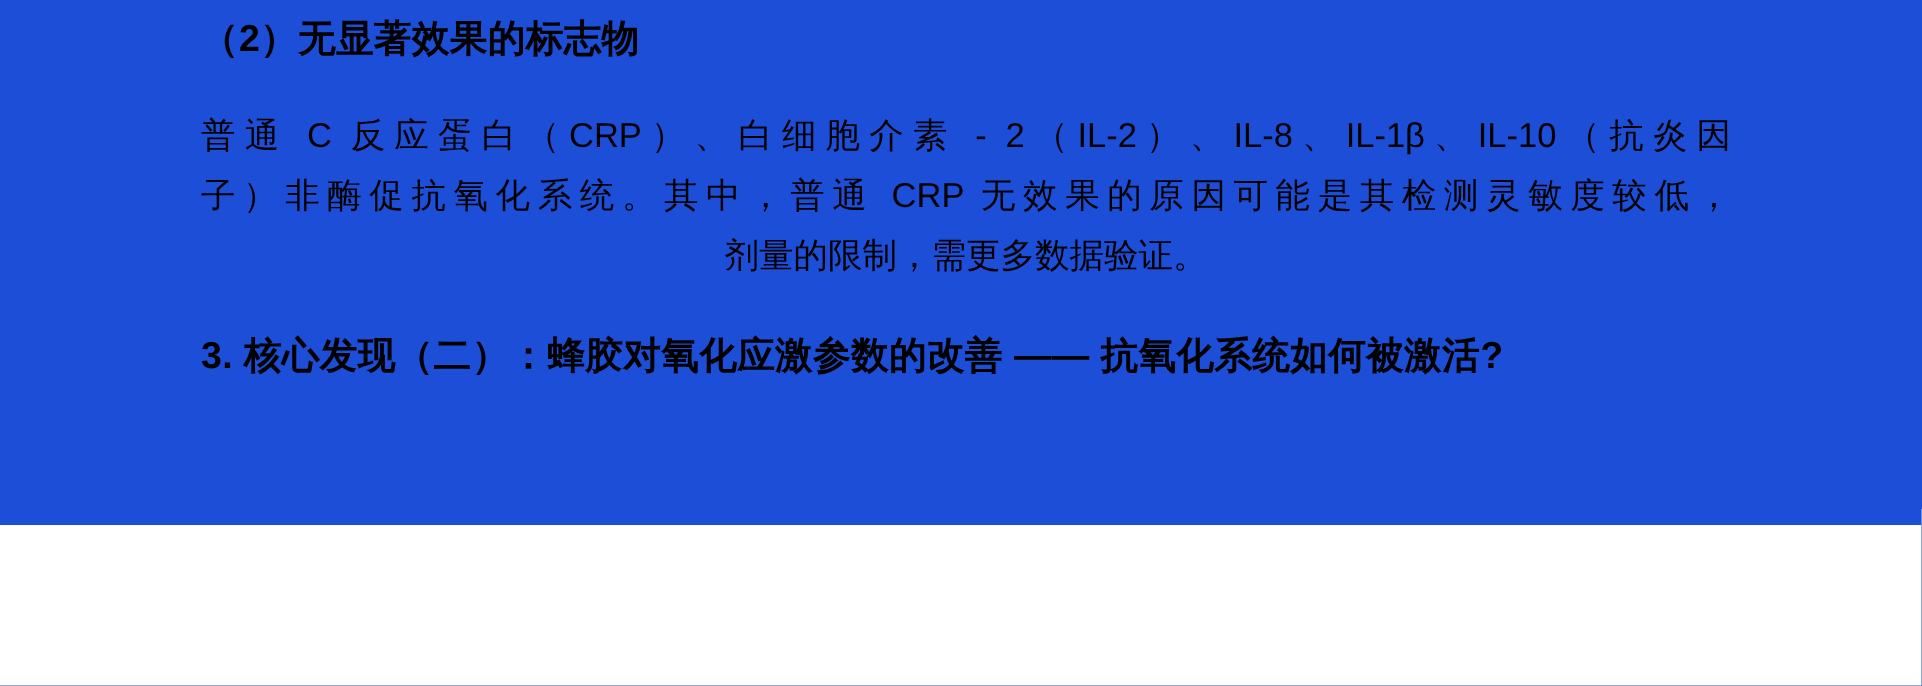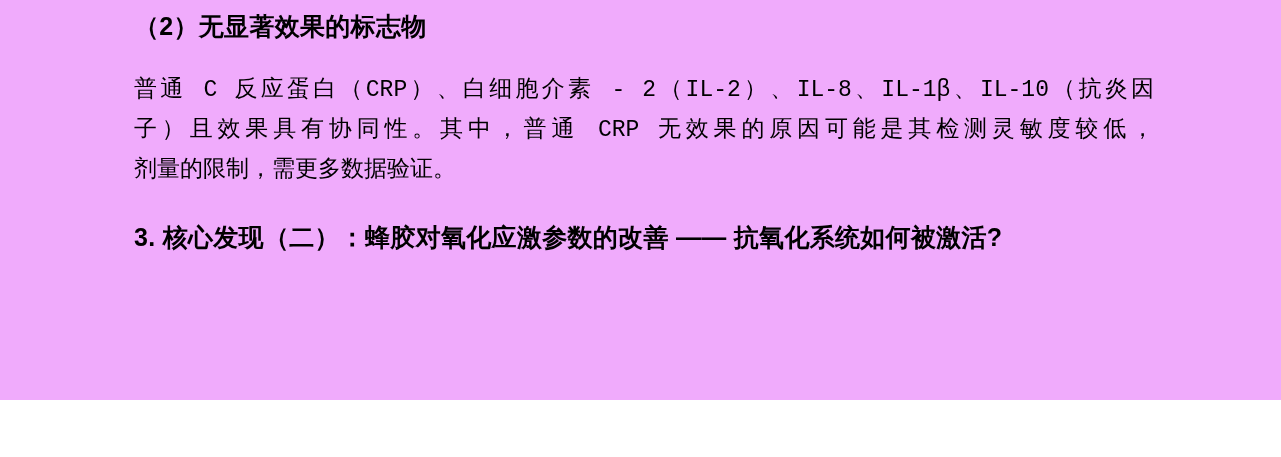--- a/index.html
+++ b/index.html
@@ -2,22 +2,22 @@
 <html><head>
 <meta charset="utf-8">
 <style>
   html, body {
     margin: 0;
     padding: 0;
   }
   .page {
     position: relative;
     width: 1281px;
-    height: 400px;
-    background: #f0abfc;
+    height: 350px;
+    background: #1d4ed8;
     color: #000000;
     font-family: "Liberation Sans", sans-serif;
     overflow: hidden;
   }
   .content {
     box-sizing: border-box;
     width: 1281px;
     padding: 7px 127px 0 134px;
   }
   .sec-heading {
@@ -26,45 +26,44 @@
     line-height: 38px;
     margin: 0;
     text-align: left;
     letter-spacing: 0.3px;
   }
   .sec-heading.second {
     margin-top: 28px;
   }
   .para {
     margin: 25px 0 0 0;
-    font-family: Liberation Mono, monospace;
   }
   .line {
     font-size: 23px;
     line-height: 40px;
     text-align: justify;
     text-align-last: justify;
     white-space: normal;
   }
   .line.line-last {
-    text-align: left;
+    text-align: center;
     text-align-last: auto;
   }
 </style>
 </head>
 <body>
 
 <div class="page">
   <div class="content">
 
     <h2 class="sec-heading">（2）无显著效果的标志物</h2>
 
     <div class="para">
       <div class="line">普通 C 反应蛋白（CRP）、白细胞介素 - 2（IL-2）、IL-8、IL-1β、IL-10（抗炎因</div>
-      <div class="line">子）且效果具有协同性。其中，普通 CRP 无效果的原因可能是其检测灵敏度较低，</div>
+      <div class="line">子）非酶促抗氧化系统。其中，普通 CRP 无效果的原因可能是其检测灵敏度较低，</div>
       <div class="line line-last">剂量的限制，需更多数据验证。</div>
     </div>
 
     <h2 class="sec-heading second">3. 核心发现（二）：蜂胶对氧化应激参数的改善 —— 抗氧化系统如何被激活?</h2>
 
 
   </div>
 </div>
 
 </body></html>

